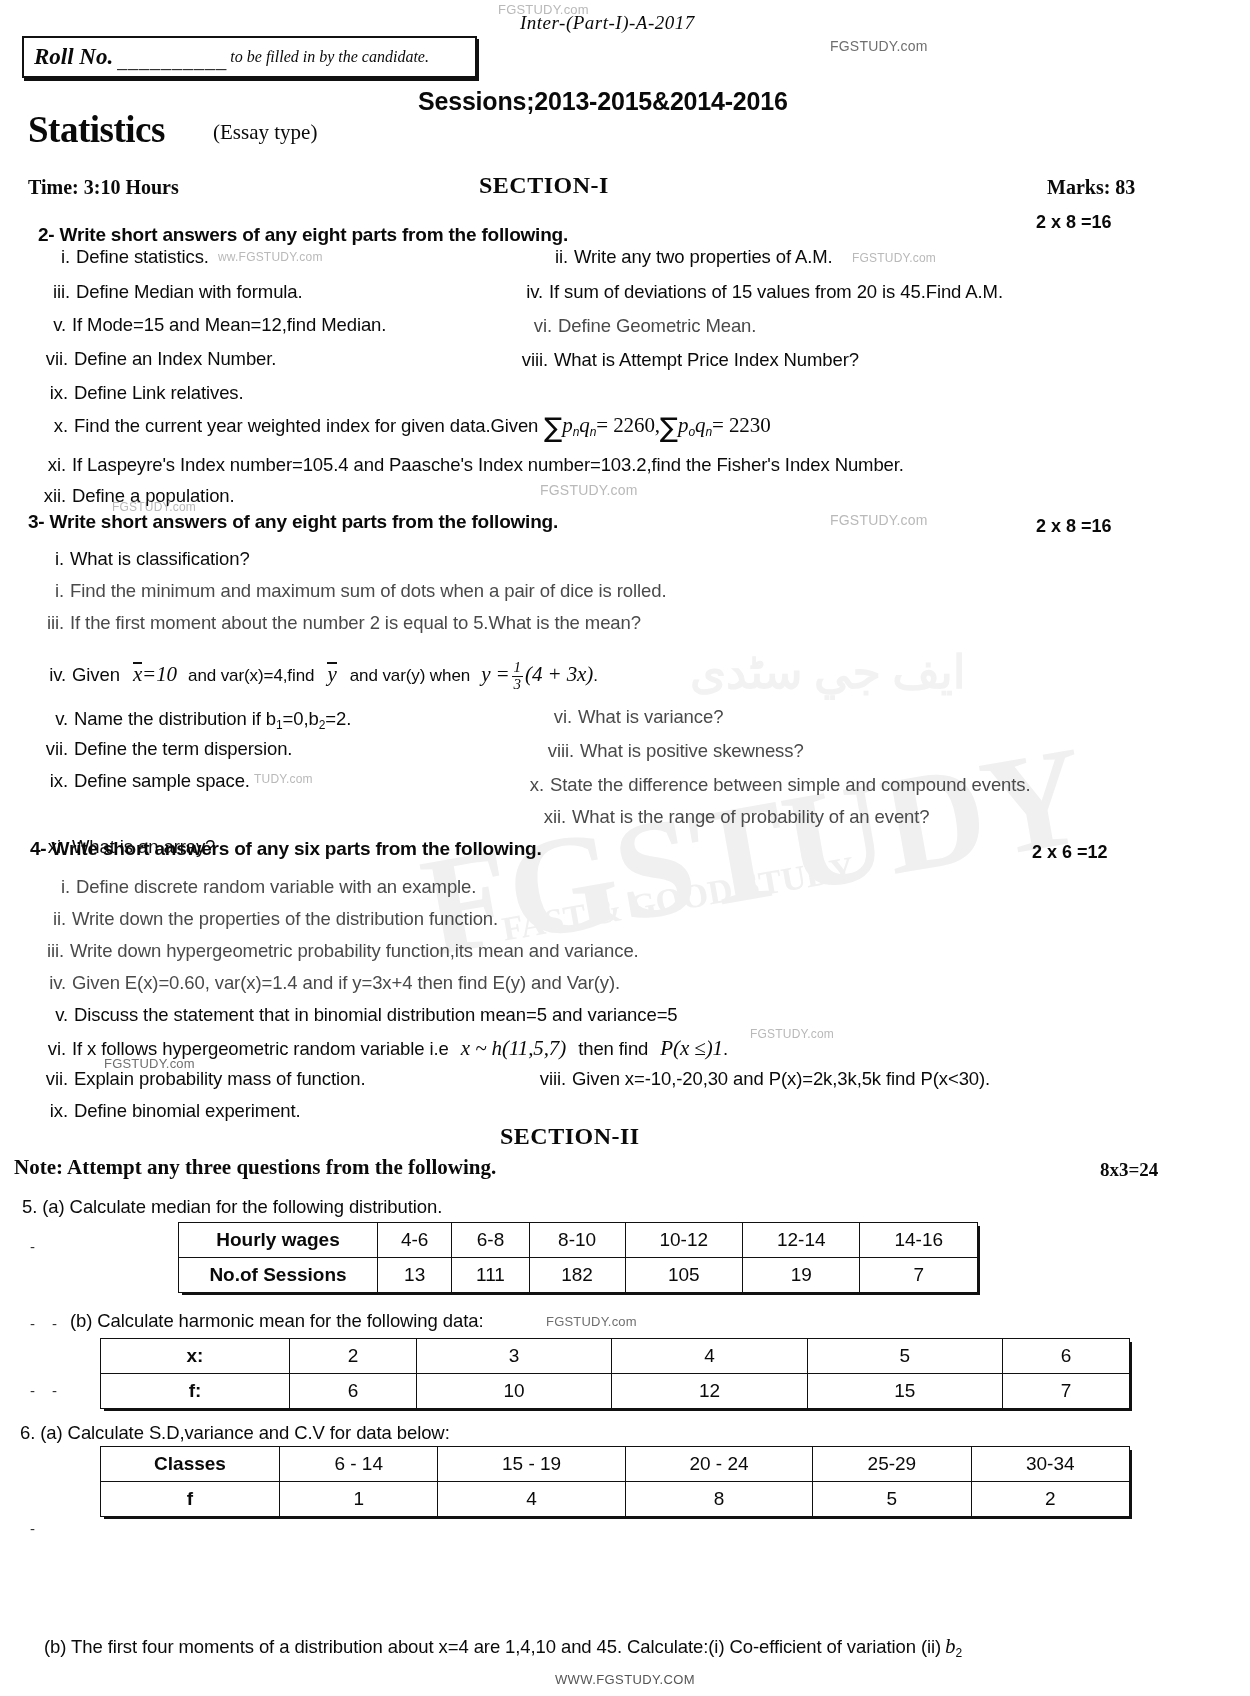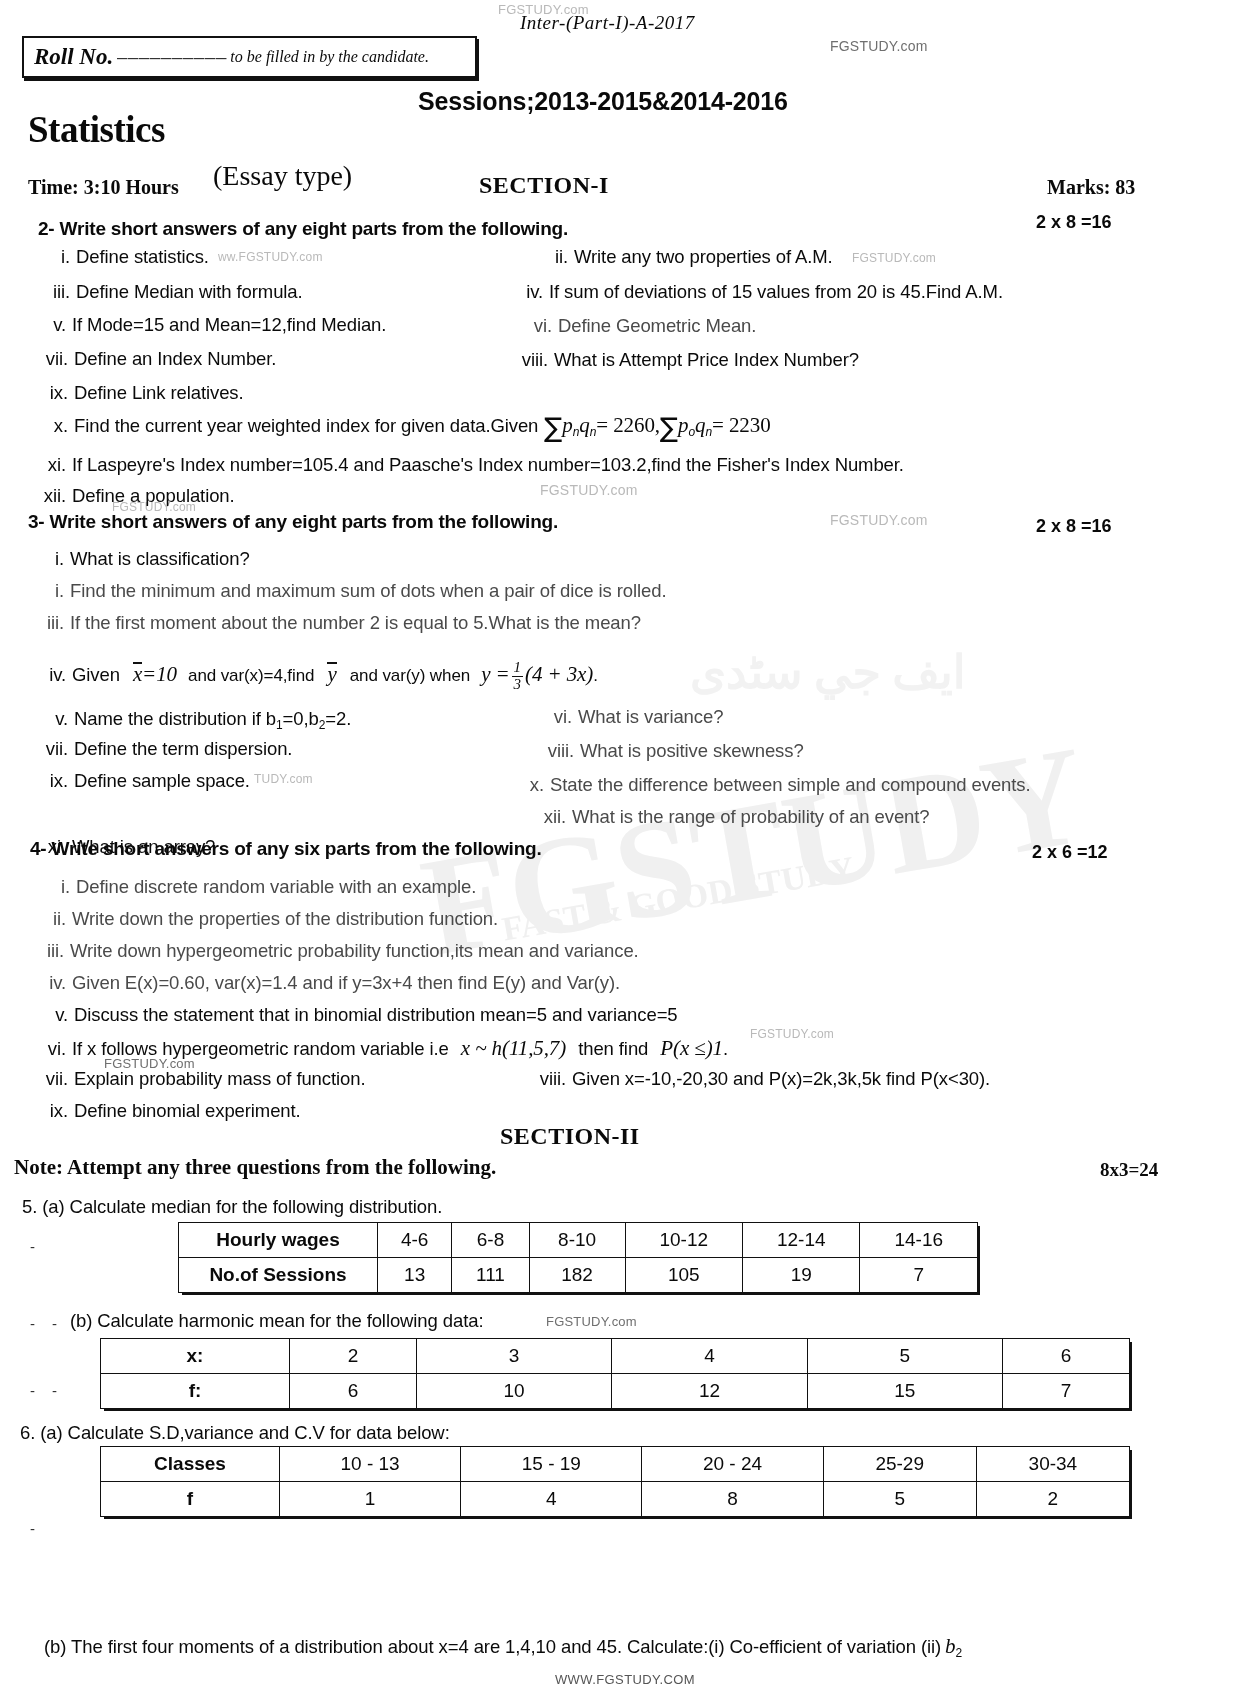--- a/index.html
+++ b/index.html
@@ -67,21 +67,21 @@
     font-weight: bold;
     font-style: italic;
     font-size: 23px;
   }
   #roll-no-dots {
     font-size: 18px;
     letter-spacing: 1px;
     margin: 0 3px 0 4px;
     color: #333;
     align-self: flex-end;
-    padding-bottom: 16px;
+    padding-bottom: 5px;
   }
   #roll-no-hint {
     font-family: "Liberation Serif", serif;
     font-style: italic;
     font-size: 16px;
   }
   #sessions {
     left: 418px; top: 87px;
     font-size: 25px;
     font-weight: bold;
@@ -90,22 +90,21 @@
   #subject-title {
     left: 28px; top: 108px;
     font-family: "Liberation Serif", serif;
     font-weight: bold;
     font-size: 37px;
     letter-spacing: -0.5px;
   }
   #subject-type {
     left: 213px; top: 120px;
     font-family: "Liberation Serif", serif;
-    font-size: 28px;
-    margin-top: 40px;
+    font-size: 21px;
   }
   #time-label {
     left: 28px; top: 176px;
     font-family: "Liberation Serif", serif;
     font-weight: bold;
     font-size: 20px;
   }
   #section-1-title {
     left: 479px; top: 172px;
     font-family: "Liberation Serif", serif;
@@ -247,21 +246,21 @@
 
 <div class="abs sans bold" id="sessions">Sessions;2013-2015&amp;2014-2016</div>
 
 <div class="abs" id="subject-title">Statistics</div>
 <div class="abs" id="subject-type">(Essay type)</div>
 
 <div class="abs" id="time-label">Time: 3:10 Hours</div>
 <div class="abs" id="section-1-title">SECTION-I</div>
 <div class="abs" id="marks-label">Marks: 83</div>
 
-<div class="qhead" style="left:38px; top:218px;">
+<div class="qhead" style="left:38px; top:224px;">
   <span>2-</span>
   <span>Write short answers of any eight parts from the following.</span>
 </div>
 <div class="qmarks" style="left:1036px; top:212px;">2 x 8 =16</div>
 
 <div class="qitem" style="left:44px; top:246px;">
   <span class="rn" style="width:26px">i.</span><span>Define statistics.</span>
 </div>
 <div class="wm" style="left:218px; top:250px; font-size:12px;">ww.FGSTUDY.com</div>
 
@@ -473,21 +472,21 @@
 <div class="tick" style="left:52px; top:1382px;">-</div>
 
 <div class="qitem" style="left:20px; top:1422px; font-weight:normal;">
   <span>6.  (a) Calculate S.D,variance and C.V for data below:</span>
 </div>
 
 <table class="xt shadow" id="table-sd" style="left:100px; top:1446px; width:1030px;">
   <tbody>
       <tr>
     <td class="hdr" style="width:170px;">Classes</td>
-    <td>10 - 13</td>
+    <td>6 - 14</td>
     <td>15 - 19</td>
     <td>20 - 24</td>
     <td>25-29</td>
     <td>30-34</td>
   </tr>
   <tr>
     <td class="hdr">f</td>
     <td>1</td>
     <td>4</td>
     <td>8</td>

